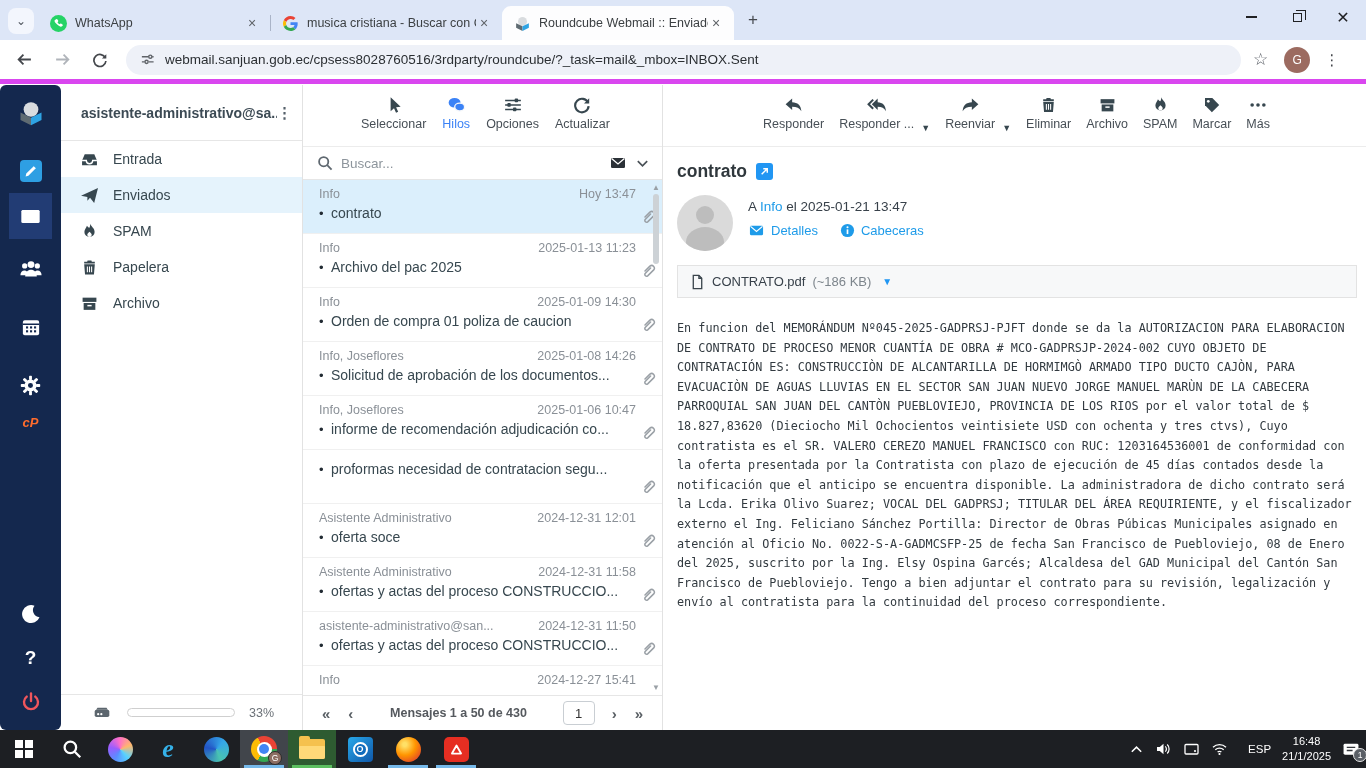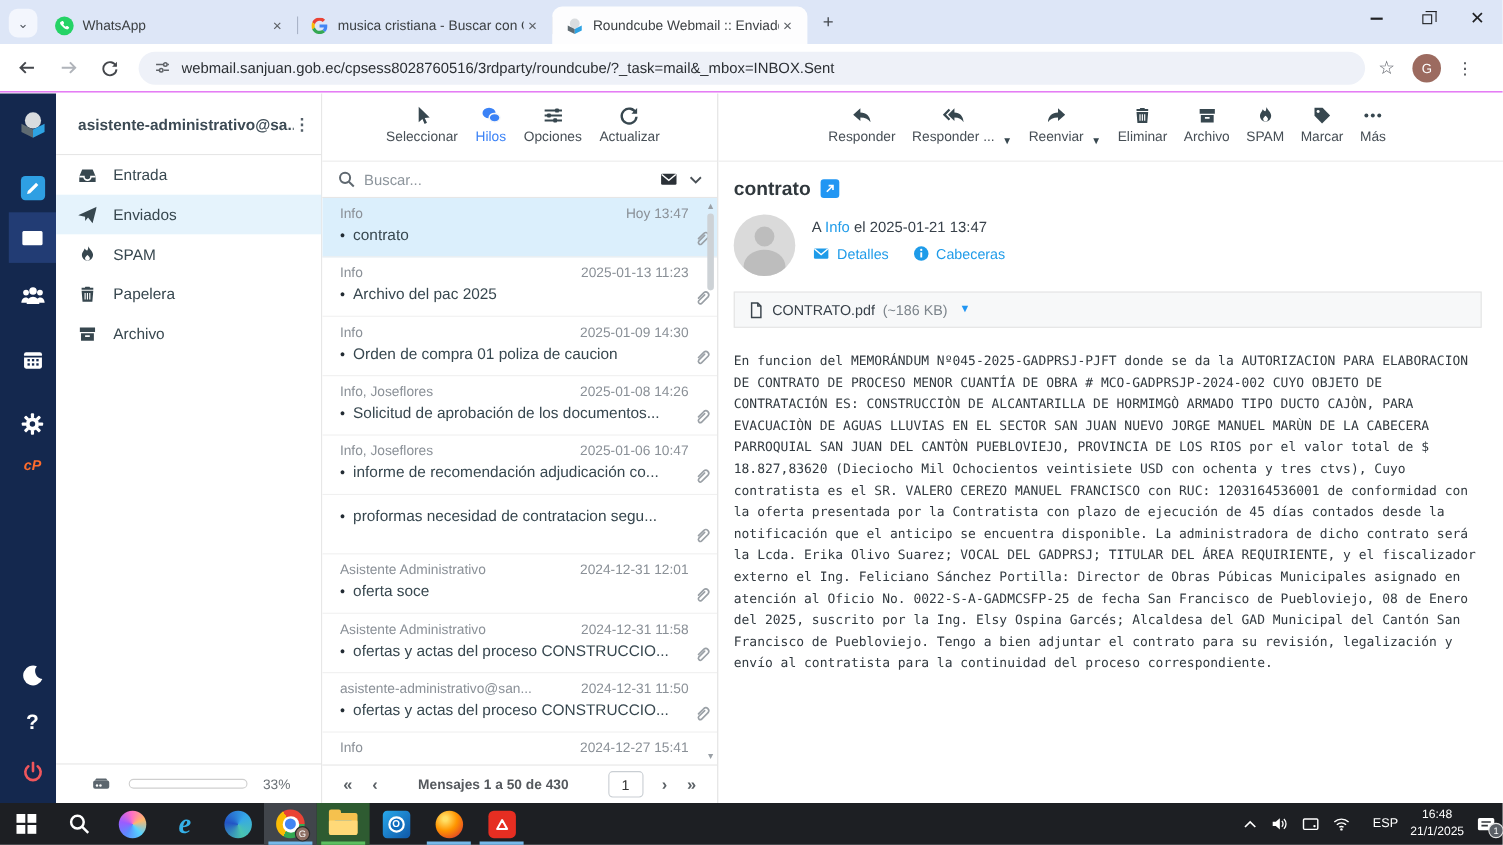--- a/index.html
+++ b/index.html
@@ -21,37 +21,37 @@
   .tab:not(.active):after { content:""; position:absolute; right:-1px; top:9px; height:16px; width:1px; background:#aab4c8;}
   .newtab { width:26px; height:26px; margin:0 0 7px 6px; display:flex; align-items:center; justify-content:center;
     color:#45494f; font-size:17px; border-radius:50%; }
   .wincontrols { position:absolute; right:0; top:0; height:34px; display:flex; }
   .wc { width:46px; height:34px; display:flex; align-items:center; justify-content:center; color:#202124; }
   .wc-min:before { content:""; width:11px; height:1.4px; background:#202124; }
   .wc-restore span { width:9px; height:9px; border:1.2px solid #202124; display:block; position:relative; background:transparent;}
   .wc-restore span:before { content:""; position:absolute; left:2px; top:-4px; width:9px; height:9px; border:1.2px solid #202124; border-left:none; border-bottom:none;}
   .wc-close { font-size:16px; }
   .toolbar { position:absolute; left:0; top:40px; width:1366px; height:44px; background:#fff;
-    border-bottom:1px solid #d946ef; display:flex; align-items:center; }
+    border-bottom:5px solid #d946ef; display:flex; align-items:center; }
   .navbtn { width:28px; height:28px; margin-left:10px; display:flex; align-items:center; justify-content:center; color:#44474c;}
   .navbtn.disabled { color:#b0b4ba; }
   .omnibox { margin-left:12px; width:1115px; height:30px; background:#eef1f8; border-radius:15px;
     display:flex; align-items:center; padding:0 14px; color:#2b2f33; font-size:13.5px; }
   .omnibox .tuneic { color:#5f6368; margin-right:10px; display:flex; }
   .omnibox .url { white-space:nowrap; overflow:hidden; }
   .star { margin-left:12px; color:#5a5e66; font-size:17px; }
   .avatar-g { width:26px; height:26px; border-radius:50%; background:#9c6b60; color:#fff; font-size:12px;
     display:flex; align-items:center; justify-content:center; margin-left:16px; }
   .menu3 { margin-left:14px; color:#44474c; font-size:15px; letter-spacing:0; }
 
   
   .page { position:absolute; left:0; top:85px; width:1366px; height:645px; display:flex; background:#fff;}
 
   
-  .appbar { width:51px; background:#14284e; display:flex; flex-direction:column; align-items:flex-end; flex:0 0 auto;}
+  .appbar { width:61px; background:#14284e; display:flex; flex-direction:column; align-items:center; flex:0 0 auto;border-radius:6px;}
   .ab-ic { width:43px; height:44px; display:flex; align-items:center; justify-content:center; color:#fff; }
   .ab-logo { margin-top:6px; margin-bottom:14px;}
   .ab-compose .cbox { width:22px; height:22px; background:#2e9fe3; border-radius:4px; display:flex; align-items:center; justify-content:center;}
   .ab-mail { background:#223c74; height:46px; }
   .ab-spacer { flex:1; }
   .ab-cp { color:#ff6c2c; font-style:italic; font-weight:bold; font-size:13px; }
   .ab-power { color:#f0565c; margin-bottom:6px;}
 
   
   .folderpane { width:242px; border-right:1px solid #e2e2e2; position:relative; flex:0 0 auto; background:#fff;}

